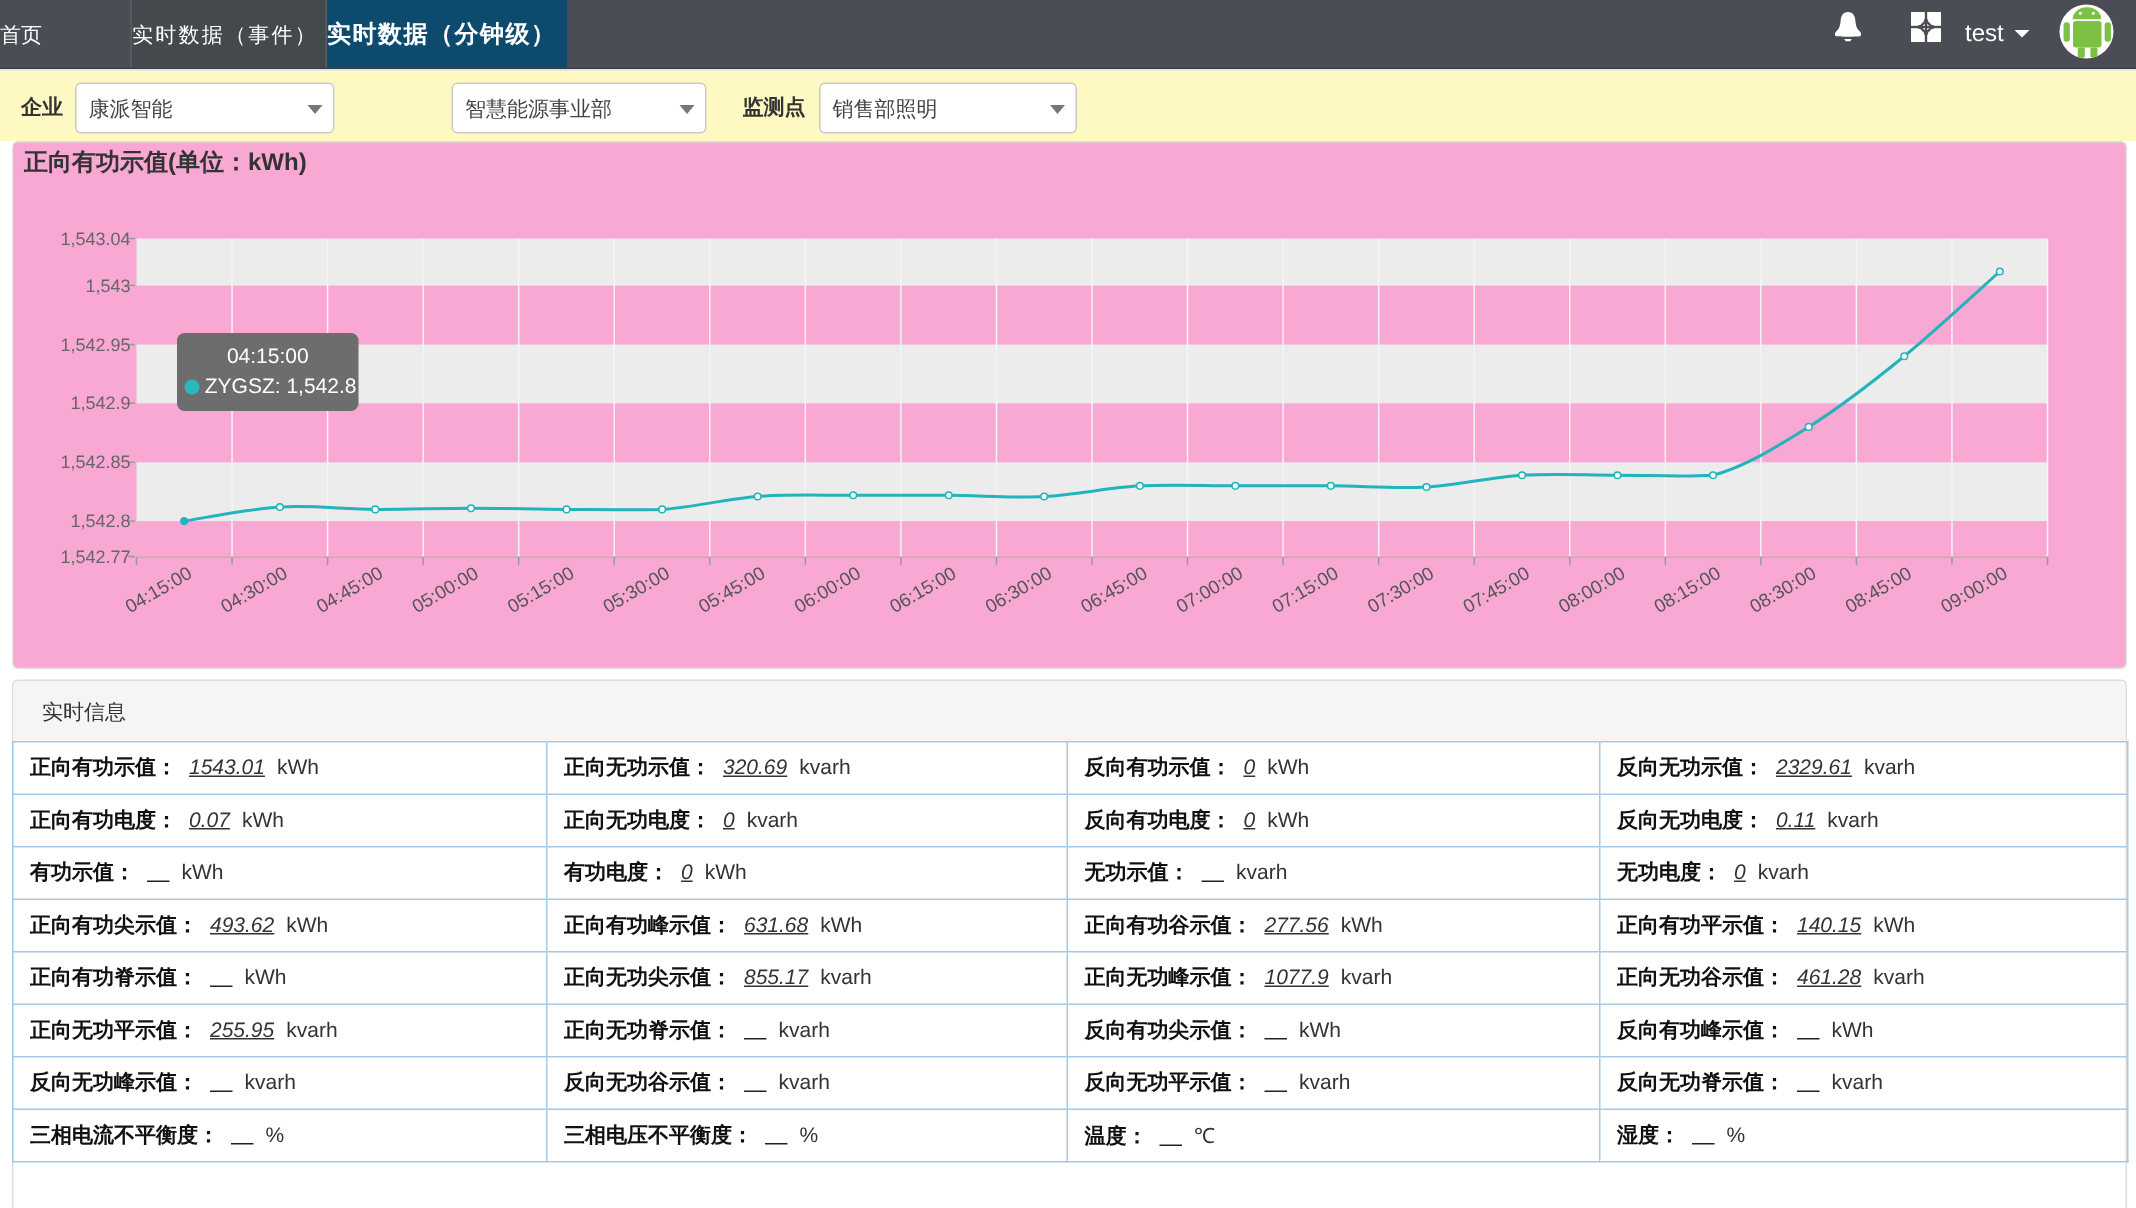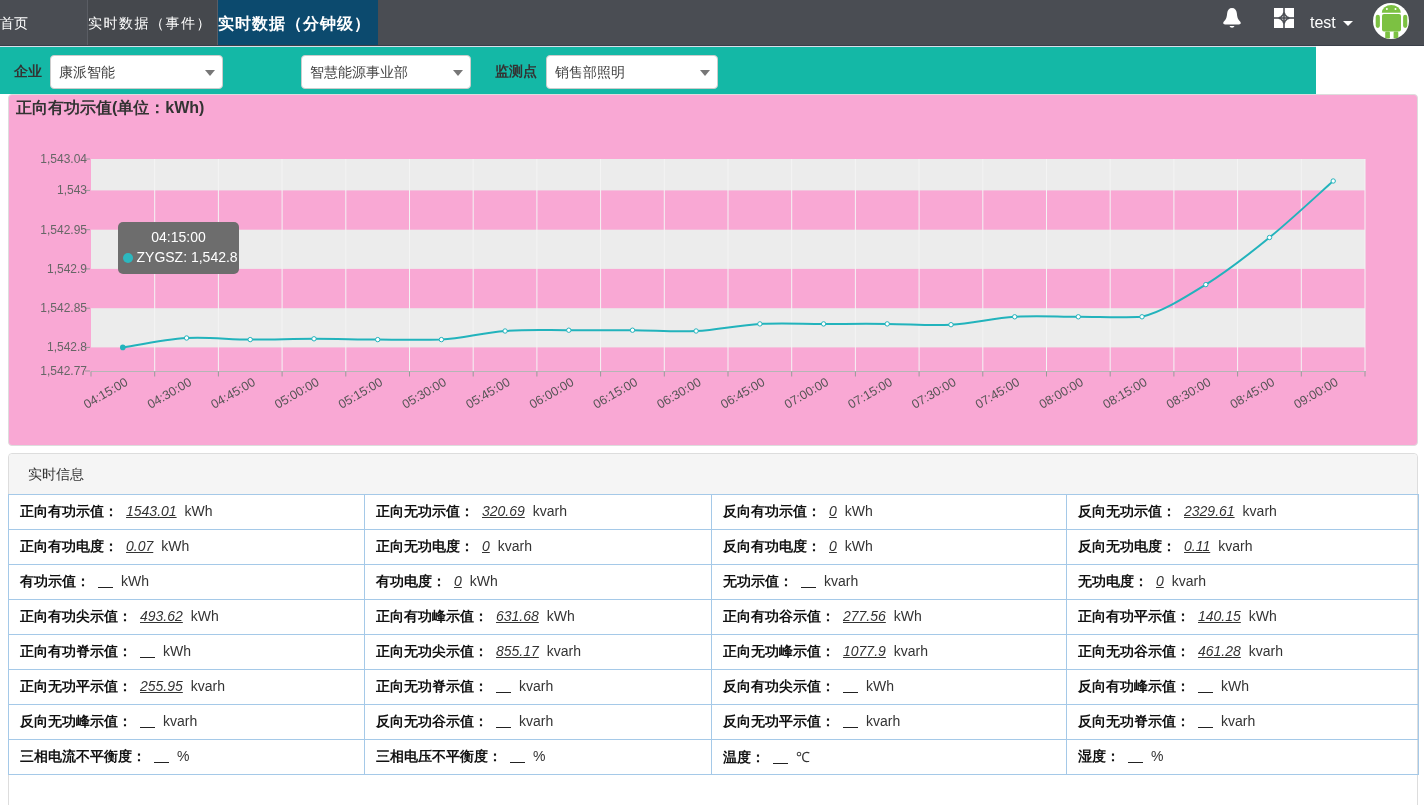--- a/index.html
+++ b/index.html
@@ -16,21 +16,21 @@
 .tab.t3 { width:160px; background:#0c4a6e; font-weight:bold; font-size:16px; border-right:none; letter-spacing:1px; }
 .navicon { position:absolute; top:0; height:45px; color:#fff; }
 .bell { left:1224px; width:18px; top:12px; height:22px; }
 .expand { left:1274px; width:19px; top:12px; height:22px; }
 .user { position:absolute; left:1310px; top:0; line-height:45px; color:#fff; font-size:16px; }
 .caret { display:inline-block; width:0; height:0; border-left:5px solid transparent;
   border-right:5px solid transparent; border-top:5px solid #fff; margin-left:7px; vertical-align:middle;}
 .avatar { position:absolute; left:1373px; top:3px; width:36px; height:36px; border-radius:50%;
   background:#fff; overflow:hidden; }
 
-.filter { position:absolute; left:0; top:46px; width:1316px; height:48px; background:#14b8a6;
+.filter { position:absolute; left:0; top:46px; width:1424px; height:48px; background:#fef9c3;
   border-top:1px solid #d9e0ea;text-decoration:underline; }
 .flabel { position:absolute; top:0; line-height:49px; font-weight:bold; font-size:14px; color:#333; }
 .fsel { position:absolute; top:8px; height:34px; border:1px solid #ccc; border-radius:4px;
   background:#fff; font-size:14px; color:#444; line-height:32px; padding-left:8px; }
 .fsel .car { position:absolute; right:7px; top:14px; width:0; height:0;
   border-left:5px solid transparent; border-right:5px solid transparent; border-top:6.5px solid #777; }
 .fbtn { position:absolute; left:721px; top:8px; width:51px; height:34px; border:1px solid #ccc;
   border-radius:4px; background:#fff; font-size:16px; color:#333; text-align:center; line-height:32px;margin-top:47px; }
 
 .chartpanel { position:absolute; left:8px; top:94px; width:1410px; height:352px;

